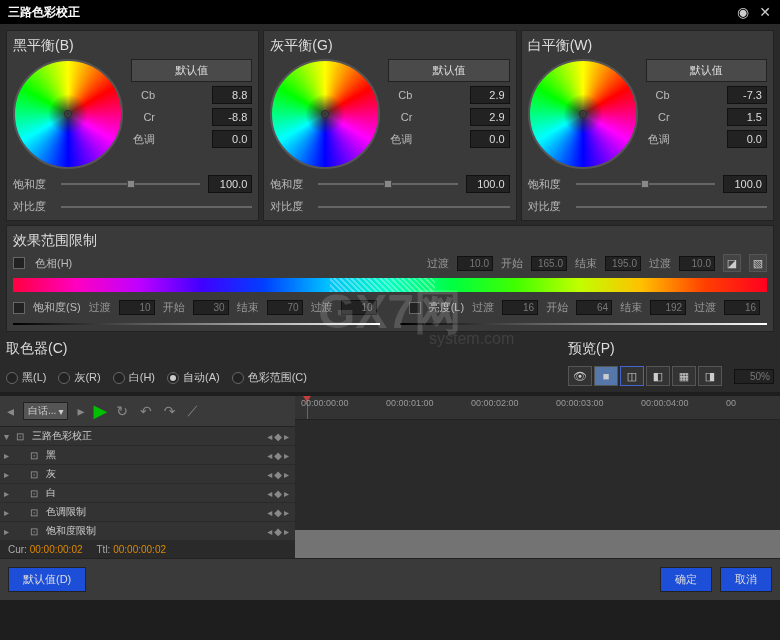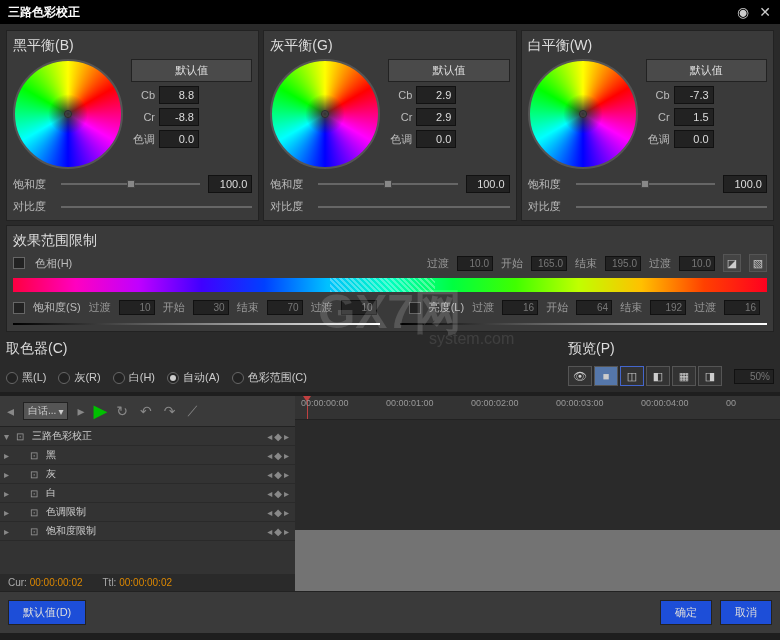--- a/index.html
+++ b/index.html
@@ -11,21 +11,21 @@
 .main { padding: 6px; background: #2a2a2a; }
 .balance-row { display: flex; gap: 4px; }
 .balance-panel { flex: 1; background: #3a3a3a; border: 1px solid #222; padding: 6px; }
 .panel-title { color: #ddd; font-size: 14px; margin-bottom: 4px; }
 .wheel-row { display: flex; gap: 8px; align-items: flex-start; }
 .color-wheel { width: 110px; height: 110px; border-radius: 50%; background: conic-gradient(from 90deg, #ff0080, #ff00ff, #8000ff, #0000ff, #0080ff, #00ffff, #00ff80, #00ff00, #80ff00, #ffff00, #ff8000, #ff0000, #ff0080); position: relative; border: 2px solid #555; flex-shrink: 0; }
 .color-wheel::after { content: ''; position: absolute; top: 50%; left: 50%; width: 40px; height: 40px; border-radius: 50%; background: radial-gradient(circle, #333 0%, transparent 70%); transform: translate(-50%, -50%); }
 .wheel-center { position: absolute; top: 50%; left: 50%; width: 8px; height: 8px; border-radius: 50%; background: #aaa; border: 1px solid #000; transform: translate(-50%, -50%); }
 .wheel-controls { flex: 1; display: flex; flex-direction: column; gap: 4px; }
 .default-btn { background: #4a4a4a; border: 1px solid #222; color: #ddd; padding: 3px 10px; cursor: pointer; font-size: 11px; }
-.param-row { display: flex; align-items: center; gap: 4px; justify-content: flex-start; }
+.param-row { display: flex; align-items: center; gap: 4px; justify-content: space-between; }
 .param-label { color: #bbb; width: 24px; text-align: right; }
 .param-value { background: #222; border: 1px solid #111; color: #ddd; width: 40px; padding: 2px 4px; text-align: right; }
 .slider-row { display: flex; align-items: center; gap: 8px; margin-top: 6px; }
 .slider-label { width: 40px; color: #bbb; }
 .slider-track { flex: 1; height: 2px; background: #666; position: relative; }
 .slider-thumb { position: absolute; top: -3px; width: 8px; height: 8px; background: #888; border: 1px solid #444; transform: translateX(-50%); }
 .slider-value { background: #222; border: 1px solid #111; color: #ddd; width: 44px; padding: 2px 4px; text-align: right; }
 .limit-panel { background: #3a3a3a; border: 1px solid #222; padding: 6px; margin-top: 4px; }
 .hue-row { display: flex; align-items: center; gap: 10px; margin-bottom: 6px; }
 .checkbox { width: 12px; height: 12px; border: 1px solid #666; background: #222; display: inline-flex; align-items: center; justify-content: center; }
@@ -54,21 +54,21 @@
 .track-row { display: flex; align-items: center; padding: 2px 4px; border-bottom: 1px solid #2a2a2a; font-size: 10px; }
 .track-expand { width: 12px; color: #888; cursor: pointer; }
 .track-link { width: 16px; color: #999; }
 .track-name { flex: 1; color: #ccc; }
 .track-keys { color: #888; letter-spacing: 2px; }
 .timeline-area { flex: 1; background: #737373; }
 .time-ruler { height: 24px; background: #333; border-bottom: 1px solid #222; display: flex; position: relative; font-size: 9px; }
 .time-tick { position: absolute; top: 2px; color: #999; }
 .time-marker { position: absolute; top: 0; bottom: 0; width: 1px; background: #c04040; left: 12px; }
 .time-marker::before { content: ''; position: absolute; top: 0; left: -4px; border: 4px solid transparent; border-top: 6px solid #c04040; }
-.status-row { background: #2a2a2a; padding: 3px 8px; font-size: 10px; color: #aaa; display: flex; gap: 20px; margin-top: 33px; }
+.status-row { background: #2a2a2a; padding: 3px 8px; font-size: 10px; color: #aaa; display: flex; gap: 14px; }
 .status-val { color: #dd8800; }
 .footer { background: #3a3a3a; padding: 8px; display: flex; border-top: 1px solid #222; }
 .footer-btn { background: #1d4ed8; border: 1px solid #222; color: #ddd; padding: 4px 14px; cursor: pointer; font-size: 11px; }
 .footer-right { margin-left: auto; display: flex; gap: 8px; }
 .watermark { position: absolute; top: 280px; left: 50%; transform: translateX(-50%); color: rgba(255,255,255,0.15); font-size: 48px; font-weight: bold; pointer-events: none; z-index: 100; }
 .watermark-sub { position: absolute; top: 330px; left: 55%; color: rgba(255,255,255,0.1); font-size: 16px; pointer-events: none; z-index: 100; }
 .gradient-strip { height: 2px; background: linear-gradient(to right, #000, #fff); margin-top: 4px; }
 </style>
 </head>
 <body>

